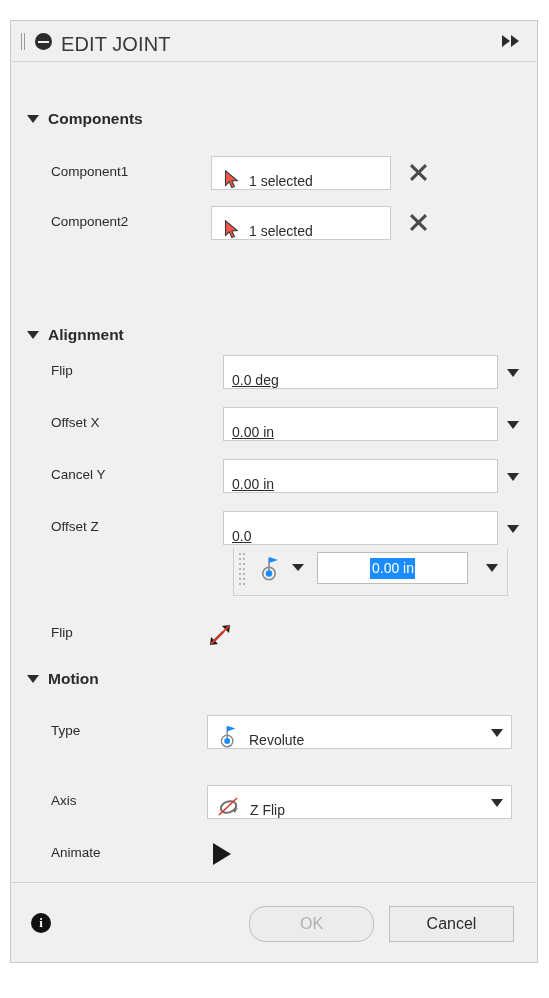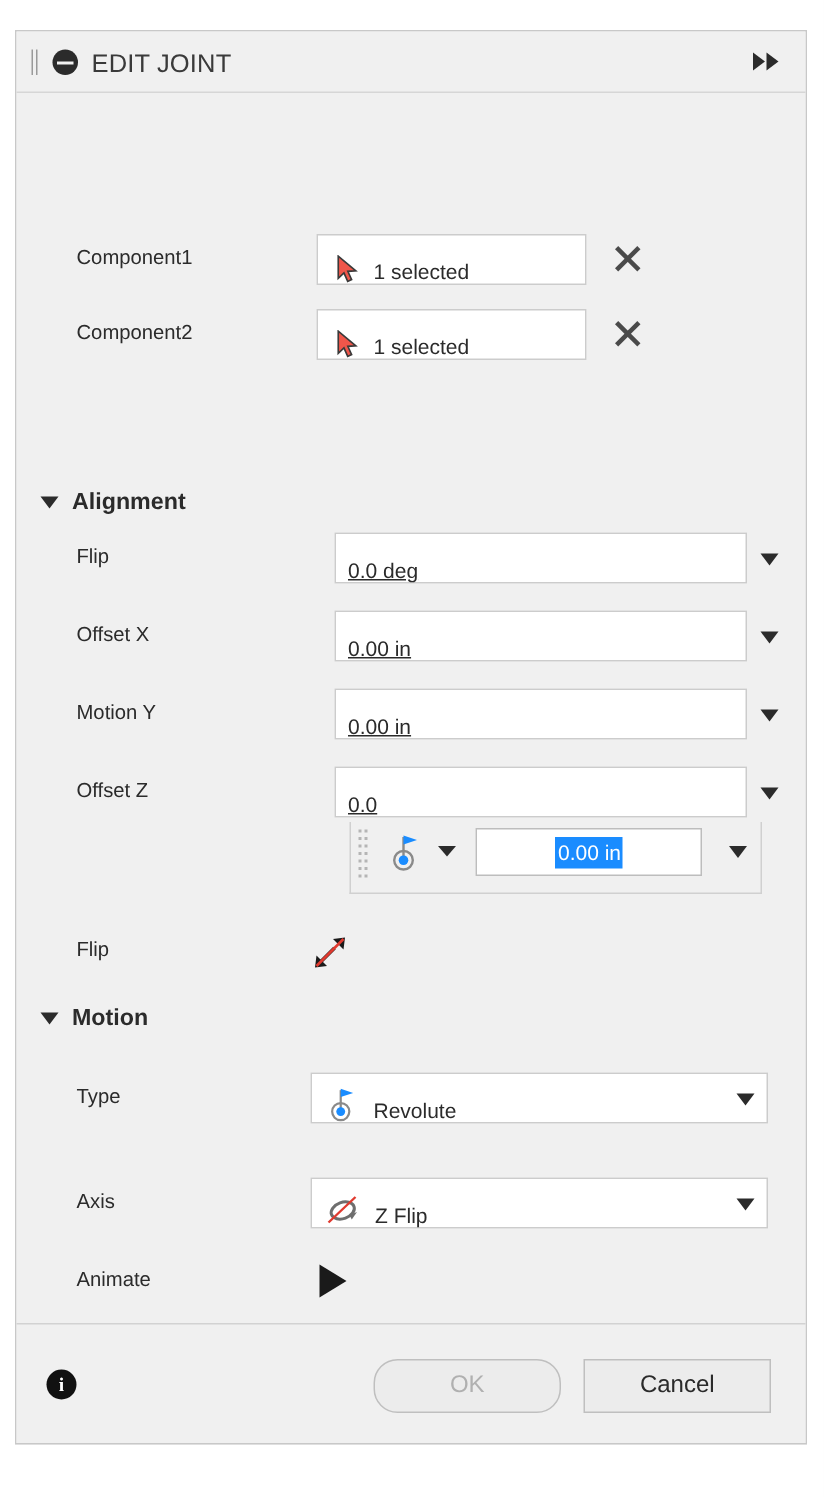--- a/index.html
+++ b/index.html
@@ -61,21 +61,21 @@
     content: "";
     position: absolute;
     left: 3px; top: 7.5px;
     width: 11px; height: 2px;
     background: #f0f0f0;
   }
 
   .title-text {
     position: absolute;
     left: 50px; top: 12px;
-    font-size: 17px;
+    font-size: 20px;
     color: #3a3a3a;
     letter-spacing: 0.1px;
     white-space: nowrap;
   }
 
   .expand-arrows {
     position: absolute;
     right: 13px; top: 14px;
     width: 22px; height: 13px;
   }
@@ -317,20 +317,24 @@
       <span class="collapse-icon"></span>
       <span class="title-text">EDIT JOINT</span>
       <span class="expand-arrows">
         <span class="tri"></span>
           <span class="tri"></span>
       </span>
     </div>
 
     <div class="body">
 
+      <div class="section-head" style="top:46px;">
+        <span class="caret"></span>
+        <span class="sh-label">Components</span>
+      </div>
 
       <div class="row" style="top:94px;">
         <span class="row-label">Component1</span>
         <div class="field sel-field">
           <span class="cursor-icon">
             <svg width="17" height="19" viewBox="0 0 17 19">
               <path d="M1.5 0.8 L1.5 15.5 L5.3 11.9 L7.8 17.6 L10.4 16.4 L7.9 10.9 L13.2 10.6 Z" fill="#f0564a" stroke="#3a3a3a" stroke-width="1.1"></path>
             </svg>
           </span>
           <span class="ftext">1 selected</span>
@@ -372,21 +376,21 @@
 
       <div class="row" style="top:345px;">
         <span class="row-label">Offset X</span>
         <div class="field val-field">
           <span class="ftext">0.00 in</span>
         </div>
         <span class="drop-caret row-caret"></span>
       </div>
 
       <div class="row" style="top:397px;">
-        <span class="row-label">Motion Y</span>
+        <span class="row-label">Cancel Y</span>
         <div class="field val-field">
           <span class="ftext">0.00 in</span>
         </div>
         <span class="drop-caret row-caret"></span>
       </div>
 
       <div class="row" style="top:449px;">
         <span class="row-label">Offset Z</span>
         <div class="field val-field">
           <span class="ftext">0.0</span>

